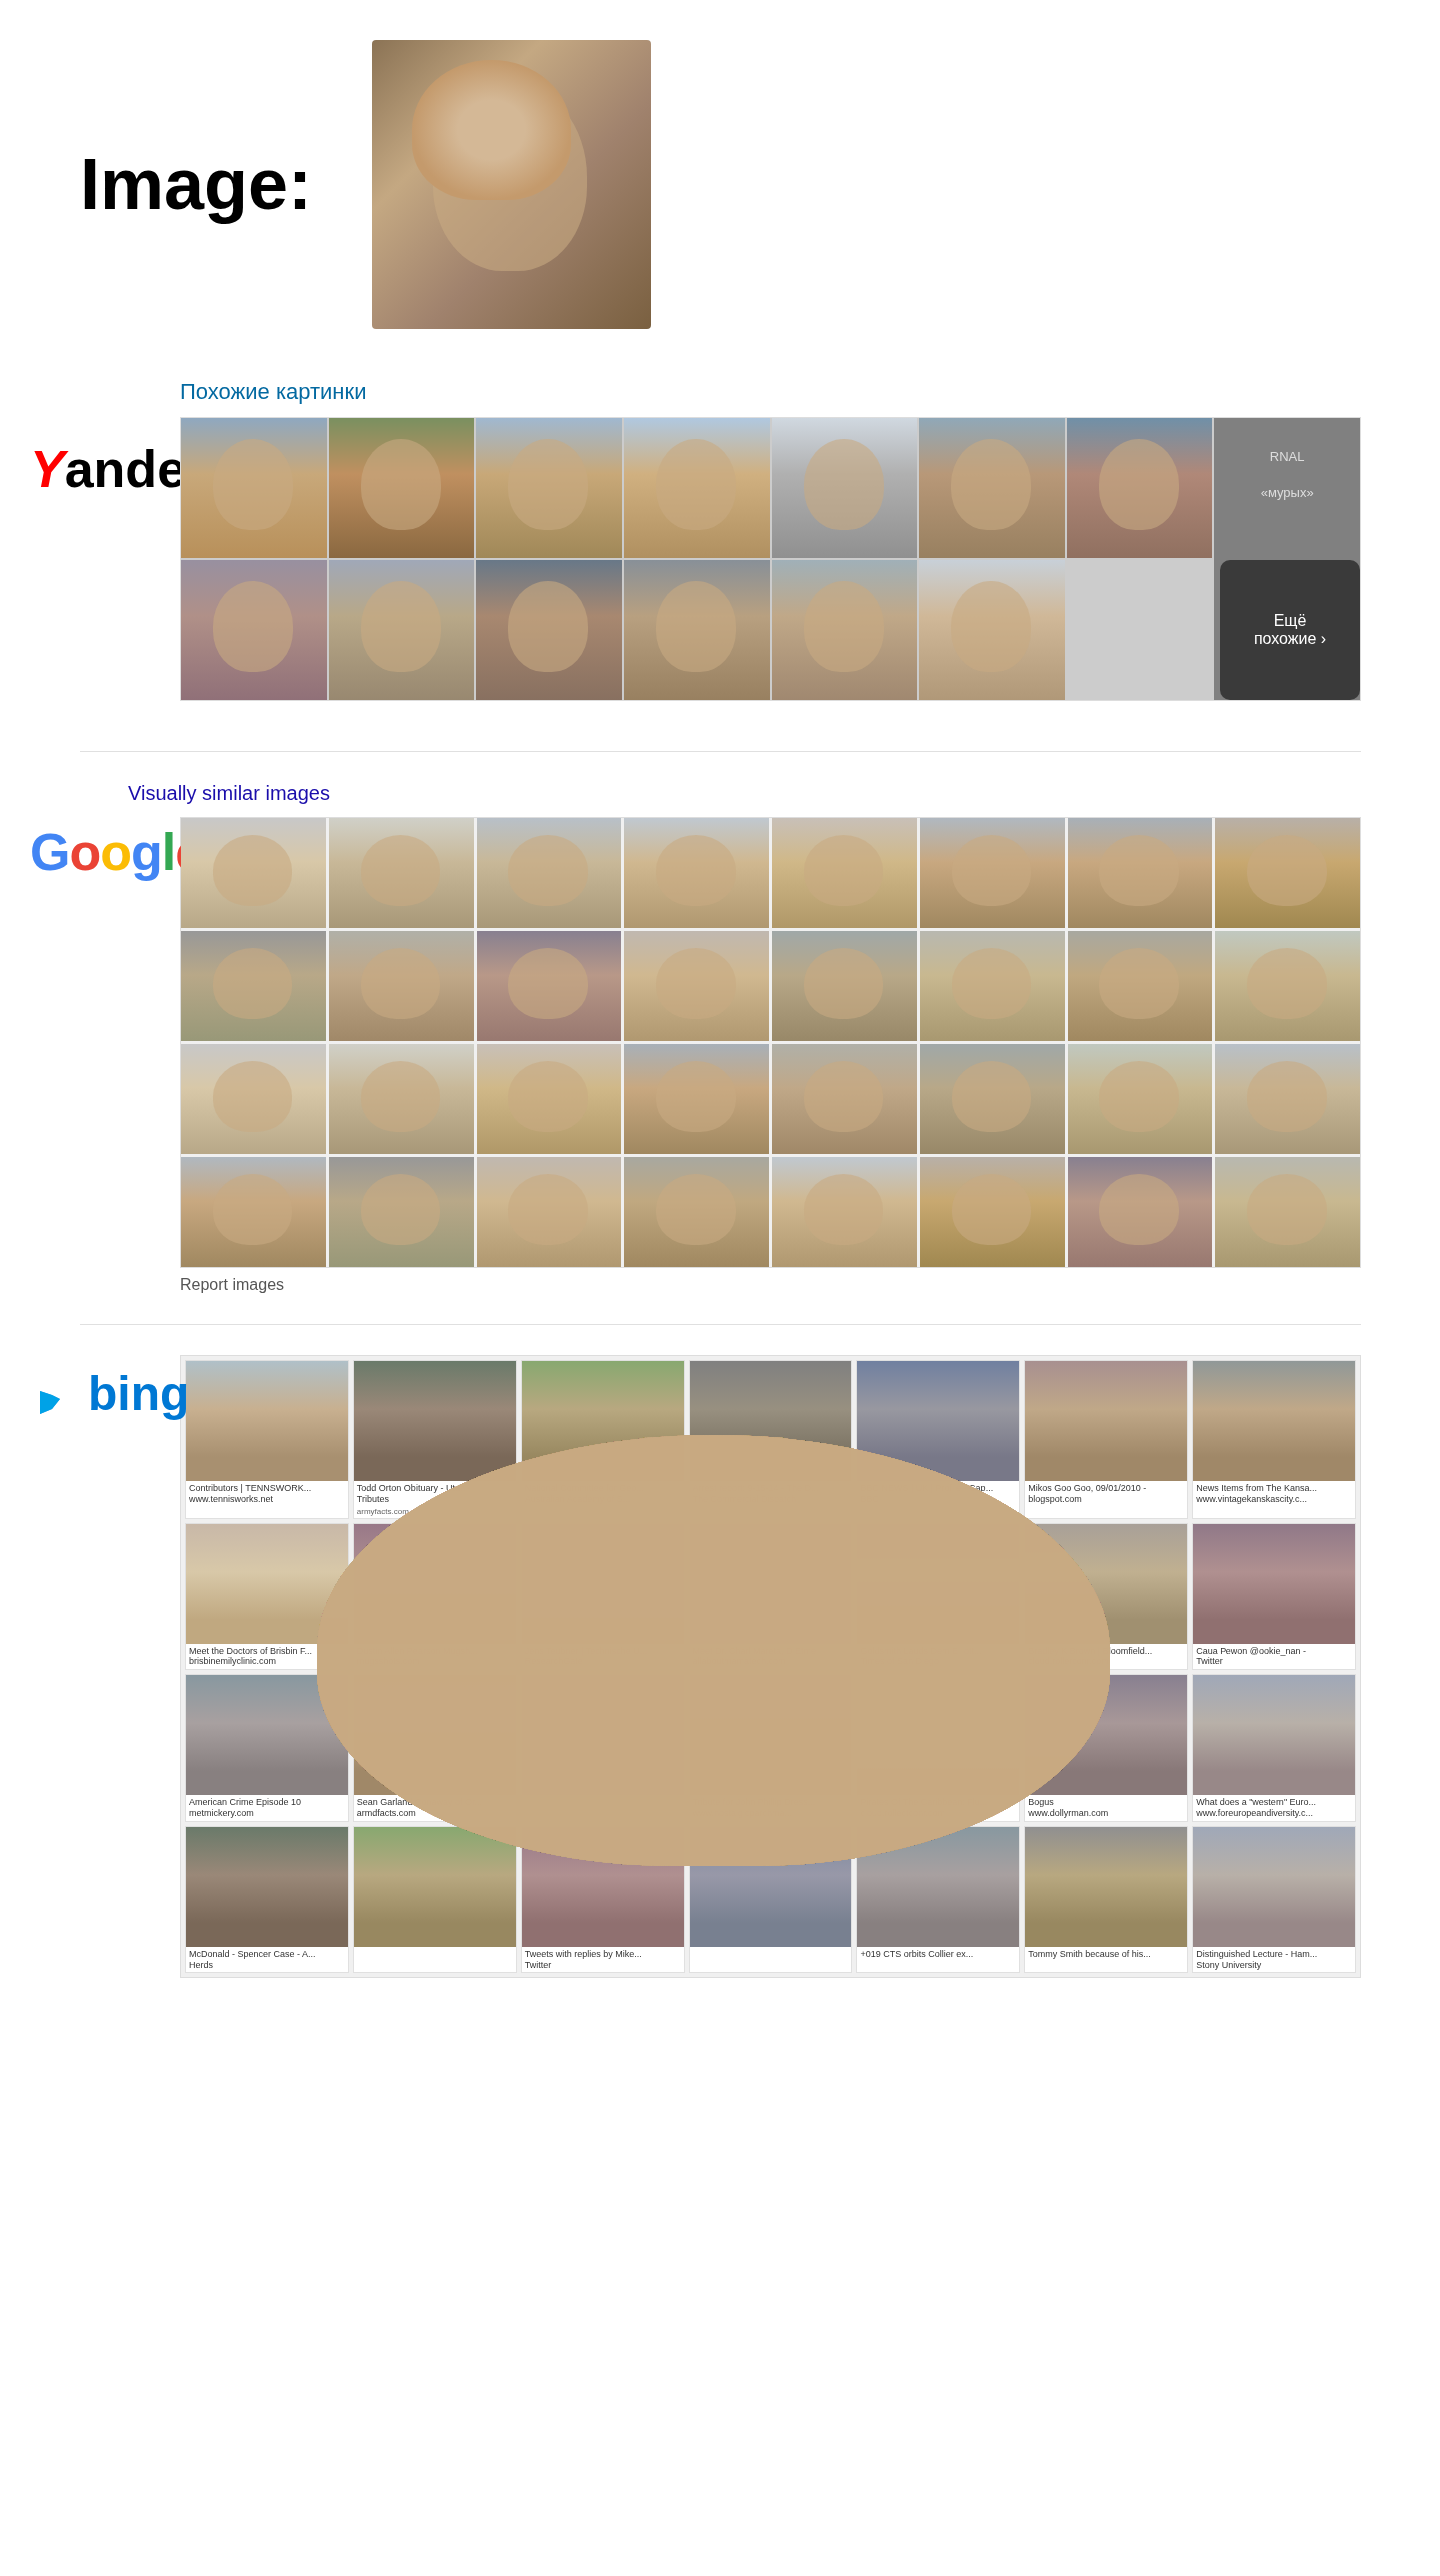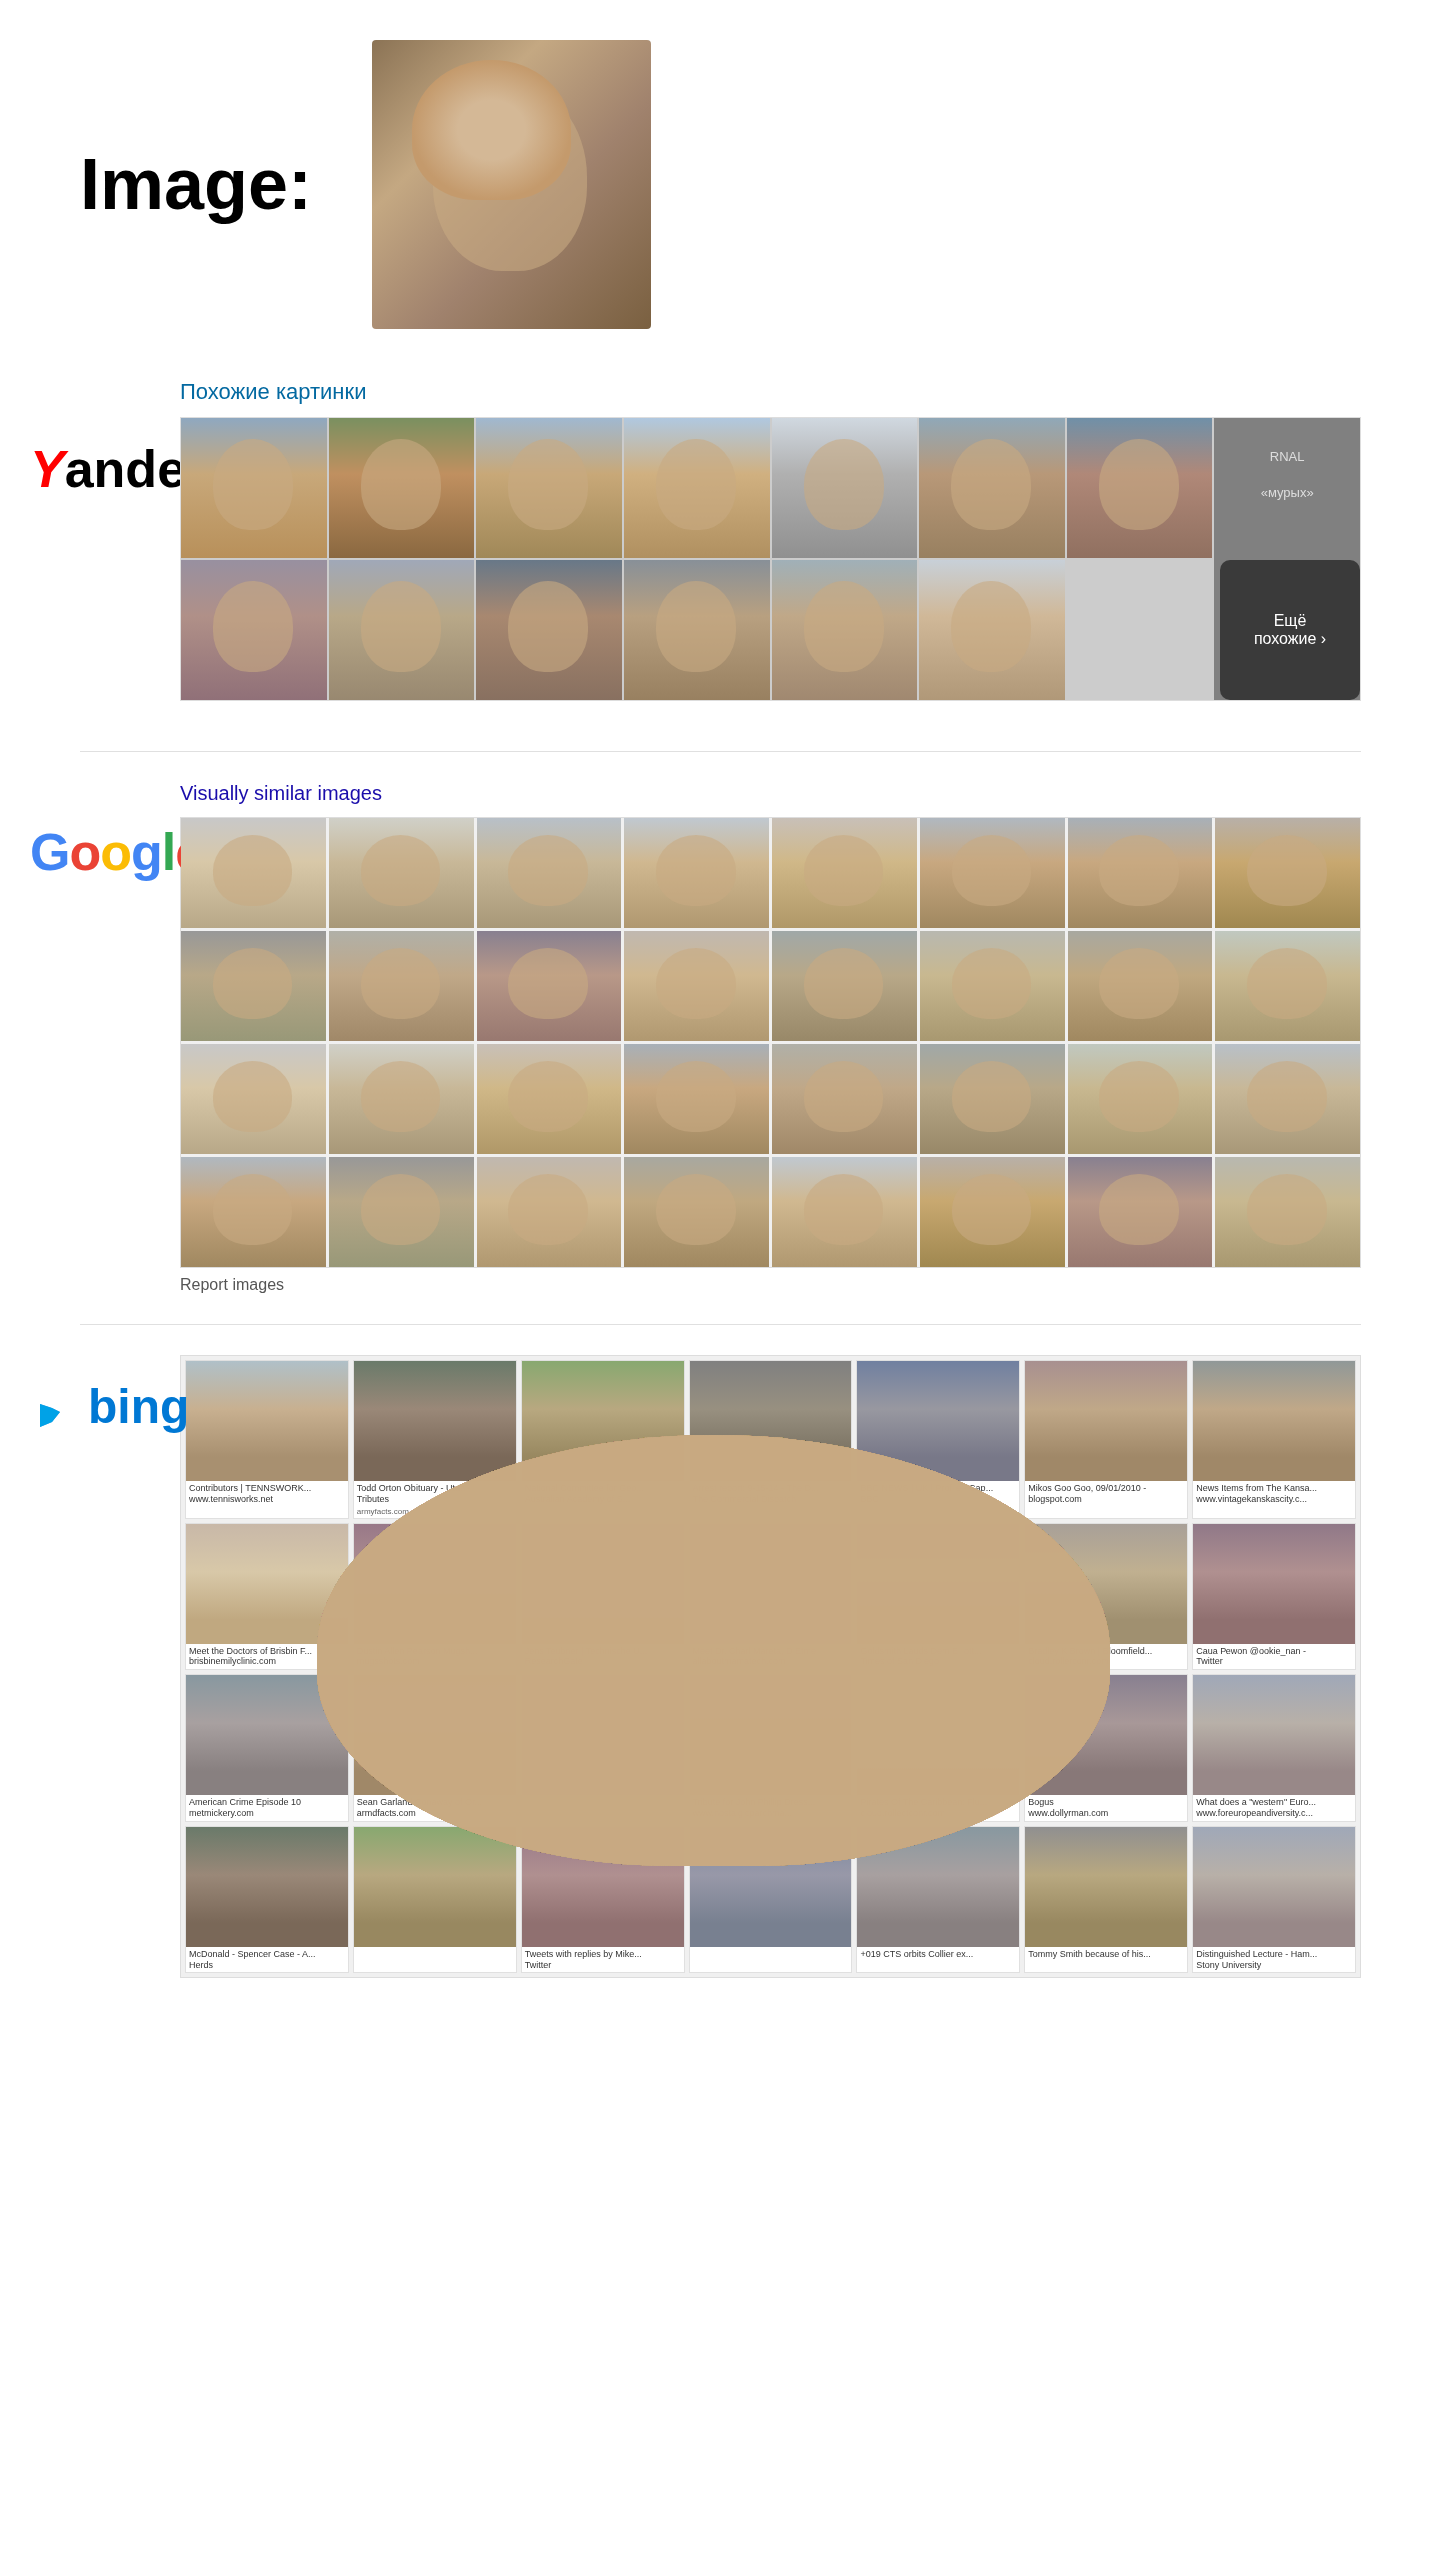--- a/index.html
+++ b/index.html
@@ -132,21 +132,21 @@
     .g-o1 { color: #ea4335; }
     .g-o2 { color: #fbbc05; }
     .g-g { color: #4285f4; }
     .g-l { color: #34a853; }
     .g-e { color: #ea4335; }
 
     .visually-similar-label {
       color: #1a0dab;
       font-size: 20px;
       margin-bottom: 12px;
-      margin-left: 100px;
+      margin-left: 48px;
     }
     .google-grid {
       margin-left: 100px;
       display: grid;
       grid-template-columns: repeat(8, 1fr);
       grid-template-rows: repeat(4, 110px);
       gap: 3px;
       background: #f0f0f0;
       border: 1px solid #ddd;
     }
@@ -179,21 +179,21 @@
     }
 
     
     .bing-section {
       padding: 20px 80px 20px 80px;
       position: relative;
     }
     .bing-logo-container {
       position: absolute;
       left: 30px;
-      top: 44px;
+      top: 31px;
       display: flex;
       align-items: center;
       gap: 8px;
     }
     .bing-b-icon {
       width: 50px;
       height: 50px;
     }
     .bing-text {
       font-size: 48px;

